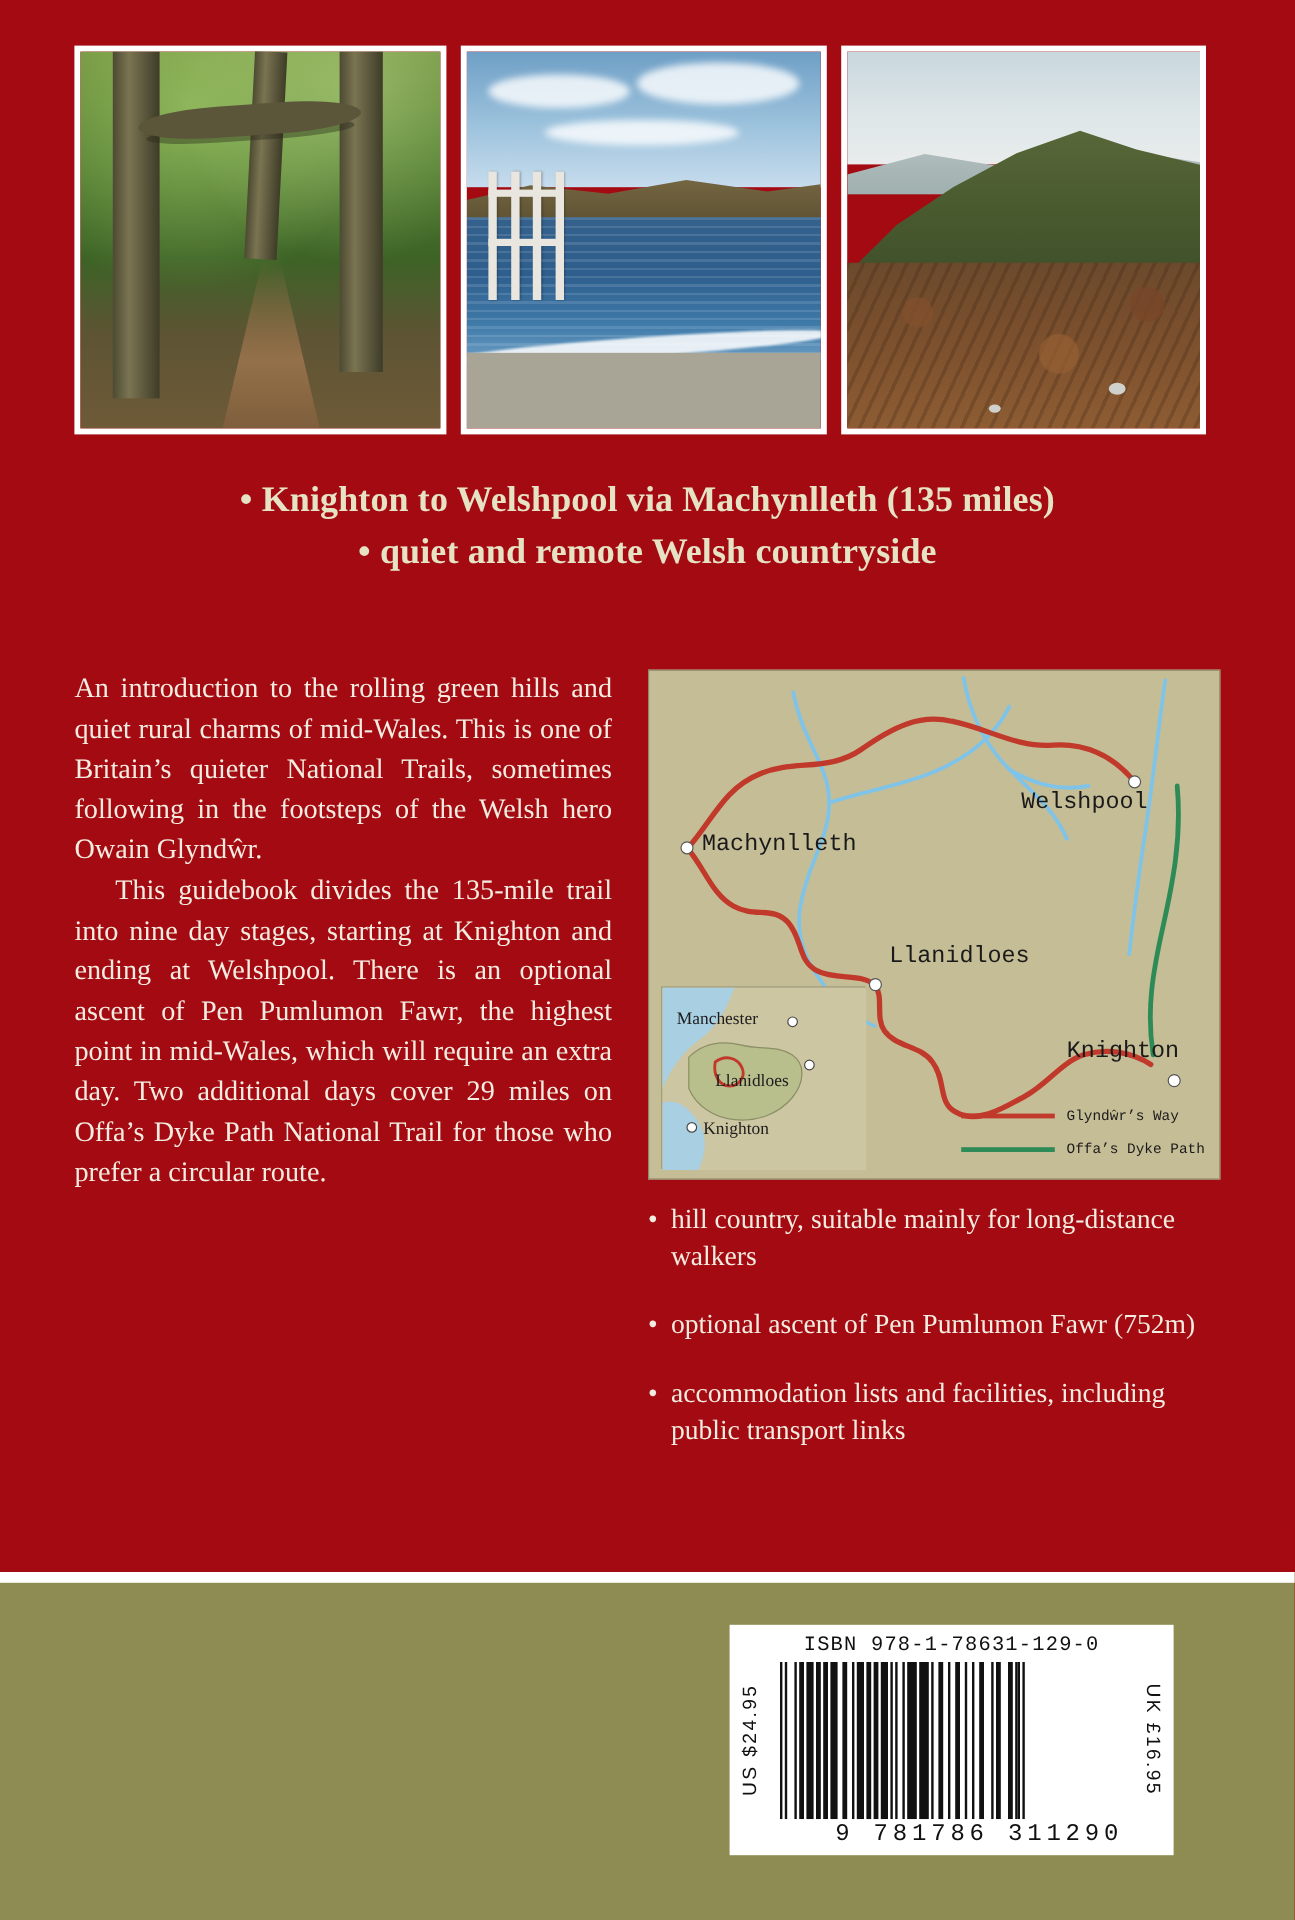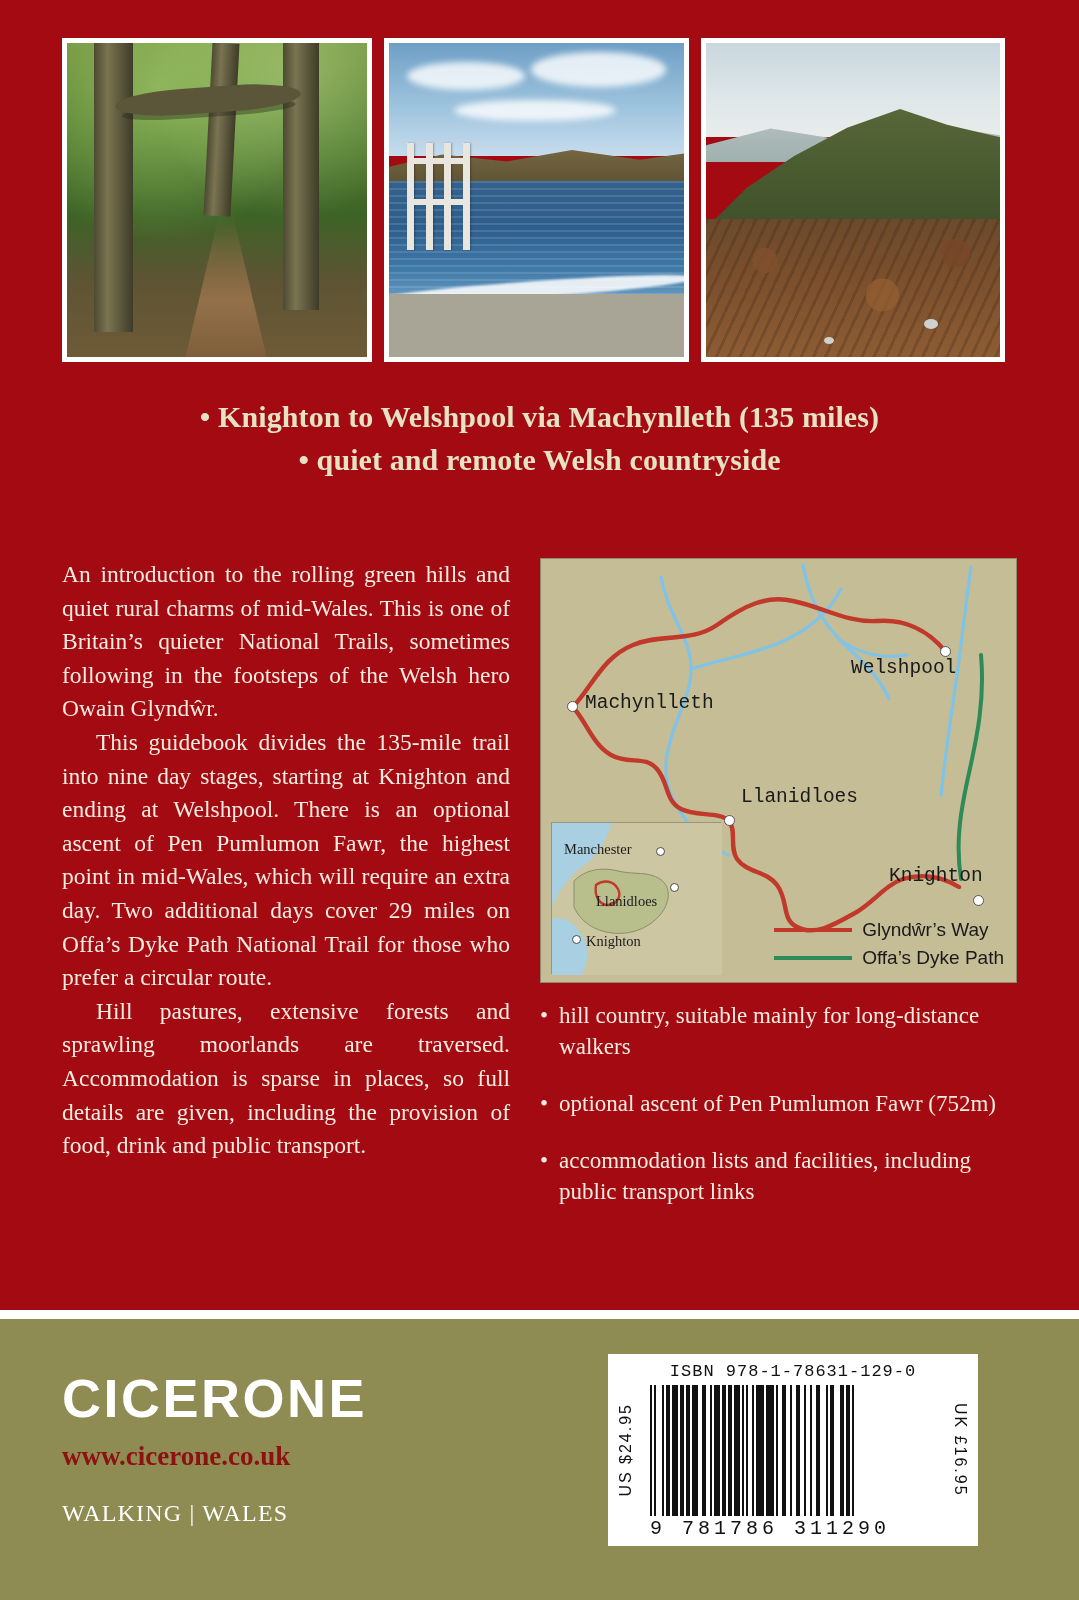--- a/index.html
+++ b/index.html
@@ -216,22 +216,22 @@
   .inset-dot {
     position: absolute;
     width: 9px; height: 9px;
     background: #ffffff;
     border: 1.2px solid #4a4a4a;
     border-radius: 50%;
   }
   .legend {
     position: absolute;
     right: 12px; bottom: 10px;
-    font-family: Liberation Sans, sans-serif;
-    font-size: 19px;
+    font-family: Liberation Mono, monospace;
+    font-size: 12px;
     color: #1a1a1a;
   }
   .legend-row { display: flex; align-items: center; gap: 10px; height: 28px; }
   .legend-swatch { width: 78px; height: 3.5px; }
 
   
   .features {
     position: absolute;
     left: 540px; top: 1000px; width: 477px;
     color: #f3ece0;
@@ -321,21 +321,21 @@
   .bars {
     flex: 1;
     display: flex;
     align-items: stretch;
     gap: 0;
     overflow: hidden;
   }
   .bars i { display: block; background: #111; height: 100%; }
   .bars i.sp { background: transparent; }
   .ean-text {
-    text-align: left;
+    text-align: right;
     font-family: "Liberation Mono", monospace;
     font-size: 20px;
     letter-spacing: 4px;
     color: #111;
     margin-top: 1px;
   }
 </style>
 </head>
 <body>
 
@@ -382,21 +382,20 @@
   </div>
 
   <div class="headline">
     <div>• Knighton to Welshpool via Machynlleth (135 miles)</div>
     <div>• quiet and remote Welsh countryside</div>
   </div>
 
   <div class="body-col">
     <p>An introduction to the rolling green hills and quiet rural charms of mid-Wales. This is one of Britain’s quieter National Trails, sometimes following in the footsteps of the Welsh hero Owain Glyndŵr.</p>
     <p class="indent">This guidebook divides the 135-mile trail into nine day stages, starting at Knighton and ending at Welshpool. There is an optional ascent of Pen Pumlumon Fawr, the highest point in mid-Wales, which will require an extra day. Two additional days cover 29 miles on Offa’s Dyke Path National Trail for those who prefer a circular route.</p>
-    <p class="indent">Hill pastures, extensive forests and sprawling moorlands are traversed. Accommodation is sparse in places, so full details are given, including the provision of food, drink and public transport.</p>
   </div>
 
   <div class="map-panel">
     <svg width="477" height="425" viewBox="0 0 477 425">
 
       <g stroke="#7fc4e8" stroke-width="3.2" fill="none" stroke-linecap="round">
         <path d="M120 18 C128 60 150 78 150 110 C150 140 132 160 126 196 C120 232 140 254 150 268"></path>
         <path d="M150 110 C180 100 210 96 238 84 C266 72 288 54 300 30"></path>
         <path d="M262 6 C268 40 282 64 300 82 C318 100 338 116 348 140"></path>
         <path d="M430 8 C424 50 420 90 414 130 C408 170 404 200 400 236"></path>
@@ -469,25 +468,20 @@
       <span class="bdot">•</span>
       <span>optional ascent of Pen Pumlumon Fawr (752m)</span>
     </div>
     <div class="feature">
       <span class="bdot">•</span>
       <span>accommodation lists and facilities, including public transport links</span>
     </div>
   </div>
 
   <div class="footer">
-    <div class="brand">
-      <div class="brand-name">CICERONE</div>
-      <div class="brand-url">www.cicerone.co.uk</div>
-      <div class="brand-cat">WALKING | WALES</div>
-    </div>
 
     <div class="barcode-box">
       <div class="price-side left">
         <span>US $24.95</span>
       </div>
       <div class="barcode-core">
         <div class="isbn-text">ISBN 978-1-78631-129-0</div>
         <div class="bars" id="bars">
             <i class="" style="width:2px"></i>
             <i class="sp" style="width:2px"></i>

